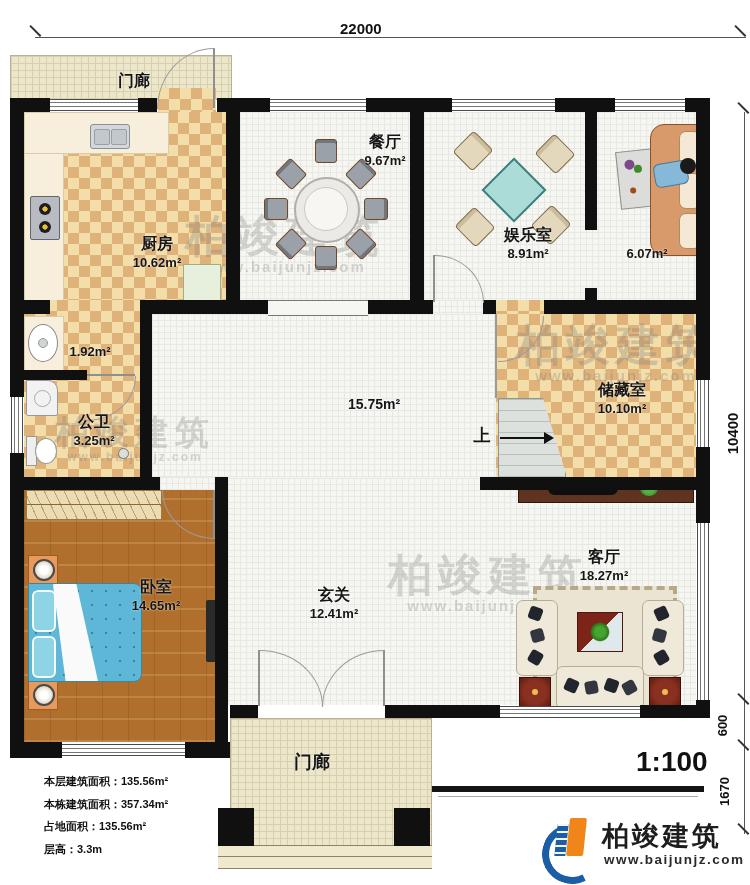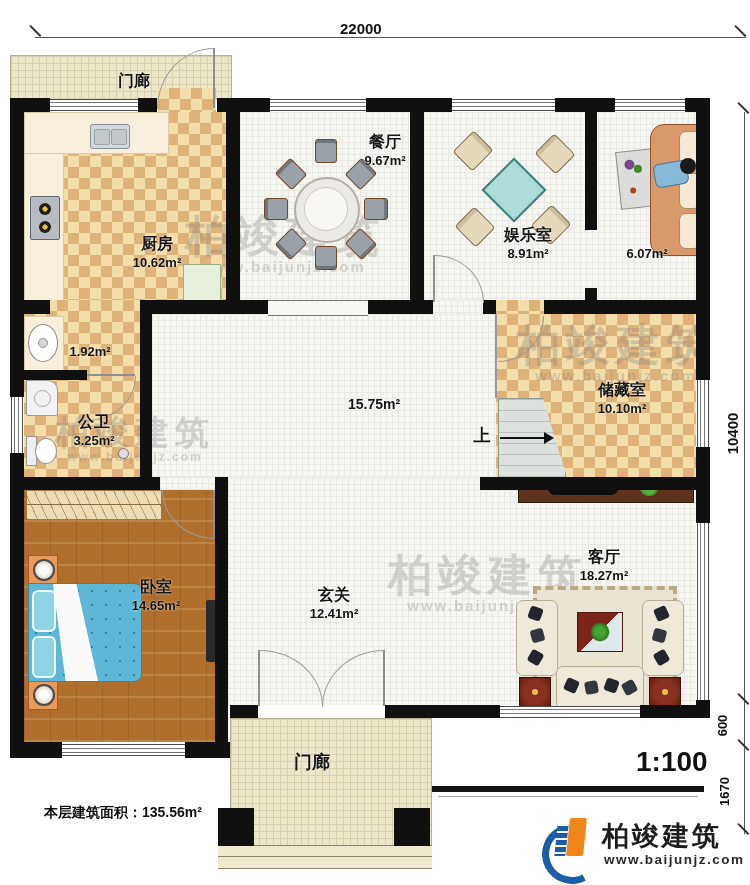--- a/index.html
+++ b/index.html
@@ -32,21 +32,21 @@
   .chair-d{position:absolute;width:20px;height:22px;background:#9aa1a8;border:1.5px solid #74462a;border-radius:3px;box-shadow:inset 0 3px 0 #6f767d;}
   .chair-m{position:absolute;width:26px;height:28px;background:#e3d7bc;border:1.5px solid #7c6a4a;border-radius:4px;box-shadow:inset 0 4px 0 #cbbd9c;}
   .sofa{background:#efe9d9;border:1.5px solid #b7ad94;border-radius:7px;position:absolute;}
   .pillow{position:absolute;width:13px;height:13px;background:#23252e;border-radius:3px;}
   .redtab{position:absolute;background:radial-gradient(circle at 50% 50%,#8a3020 0 55%,#5c1c10 100%);border:1px solid #3a1008;}
   .dim-text{position:absolute;font-size:15px;font-weight:bold;color:#111;}
   .tick{position:absolute;width:15px;height:1.6px;background:#333;transform:rotate(45deg);}
   .wm{position:absolute;color:rgba(125,125,125,.30);font-weight:bold;text-align:center;pointer-events:none;line-height:1.05;}
   .wm .wm-text{font-size:44px;letter-spacing:6px;display:block;}
   .wm .wm-url{font-size:15px;letter-spacing:2px;display:block;}
-  .stats{position:absolute;left:44px;top:770px;font-size:14px;font-weight:bold;color:#111;line-height:22.5px;margin-top:31px;}
+  .stats{position:absolute;left:44px;top:770px;font-size:11px;font-weight:bold;color:#111;line-height:22.5px;}
   .nightstand{position:absolute;background:#e89a5c;border:1px solid #a05c20;}
   .lamp{position:absolute;width:18px;height:18px;border-radius:50%;background:radial-gradient(circle,#fff 0 30%,#e8e2d2 60%,#b0a890 100%);border:2px solid #4a4a4a;}
 </style>
 </head>
 <body>
 
 <div class="plan">
 
   <div class="abs" style="left:35px;top:37px;width:711px;height:1px;background:#555;"></div>
   <div class="tick" style="left:28px;top:30px;"></div>
@@ -302,20 +302,23 @@
     <span class="room-name">玄关</span><br>
     <span class="room-area">12.41m²</span>
   </div>
   <div class="room-label" style="left:604px;top:548px;">
     <span class="room-name">客厅</span><br>
     <span class="room-area">18.27m²</span>
   </div>
 
   <div class="stats">
     <div>本层建筑面积：135.56m²</div>
+    <div>本栋建筑面积：357.34m²</div>
+    <div>占地面积：135.56m²</div>
+    <div>层高：3.3m</div>
   </div>
 
   <div class="abs" style="left:636px;top:746px;font-size:28px;font-weight:bold;color:#111;">1:100</div>
   <div class="abs" style="left:432px;top:786px;width:272px;height:6px;background:#141414;"></div>
   <div class="abs" style="left:438px;top:796px;width:260px;height:1px;background:#a8a8a8;"></div>
 
   <div class="abs" style="left:540px;top:812px;width:205px;height:65px;">
     <div class="abs" style="left:2px;top:12px;width:46px;height:46px;border-radius:50%;border:7px solid transparent;border-left-color:#1b5ea6;border-bottom-color:#1b5ea6;transform:rotate(18deg);"></div>
     <div class="abs" style="left:16px;top:12px;width:11px;height:32px;background:#1b5ea6;transform:skewX(-6deg);background-image:repeating-linear-gradient(to bottom,rgba(255,255,255,.95) 0 2px,transparent 2px 7px);"></div>
     <div class="abs" style="left:28px;top:6px;width:17px;height:38px;background:#f08519;transform:skewX(-6deg);border-radius:2px;"></div>

